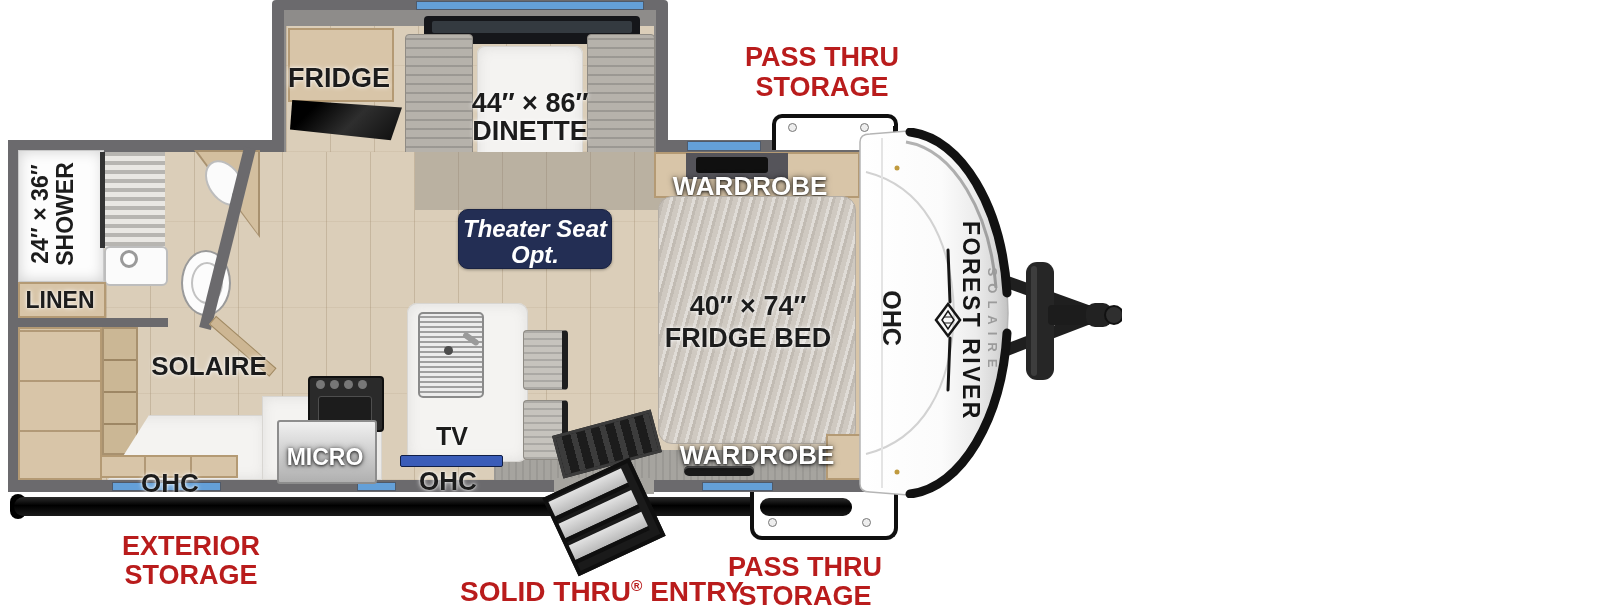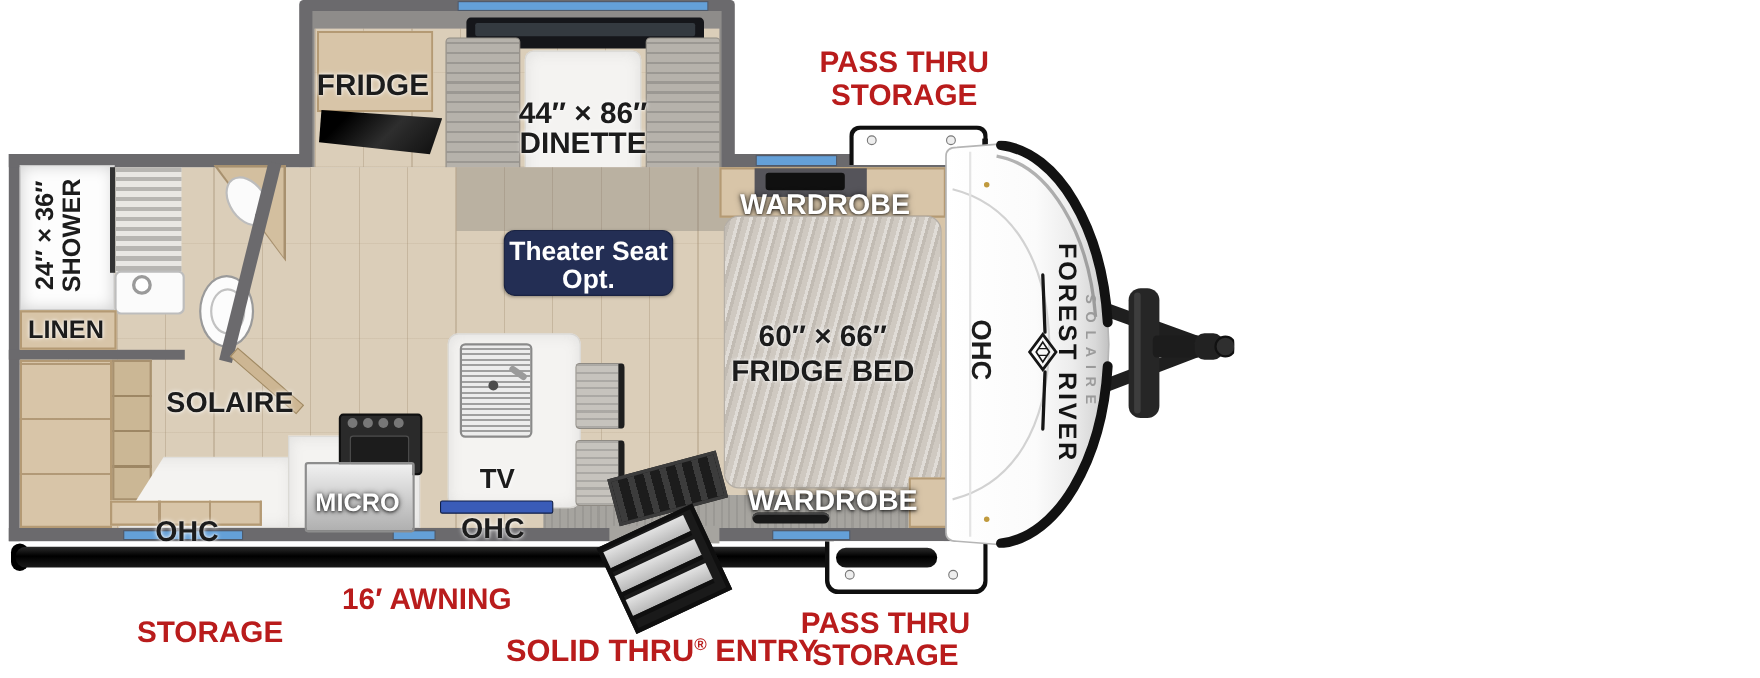--- a/index.html
+++ b/index.html
@@ -20,21 +20,21 @@
   .blue-strip{background:#64a0d8;box-shadow:0 0 0 1px rgba(30,60,100,.35);}
   
   .c{position:absolute;transform:translate(-50%,-50%);white-space:nowrap;font-weight:bold;
      color:#1c1c1c;text-shadow:0 0 5px rgba(255,255,255,.85),0 0 2px rgba(255,255,255,.9);}
   .ext{text-shadow:none;color:#b91c1c;}
   .wlab{color:#fff;text-shadow:0 1px 3px rgba(0,0,0,.8),0 0 6px rgba(0,0,0,.55);}
   .rot90{transform:translate(-50%,-50%) rotate(90deg);}
   .rotn90{transform:translate(-50%,-50%) rotate(-90deg);}
   .badge{background:#232e54;border-radius:10px;border:1px solid #1a2342;
          box-shadow:0 1px 3px rgba(0,0,0,.35);}
-  .badge .c{color:#fff;text-shadow:none;}
+  .badge .c{color:#fff;font-style:italic;text-shadow:none;}
   sup.reg{font-size:55%;vertical-align:super;}
 </style>
 </head>
 <body>
 
 <div id="stage">
 
   <div class="abs wall" style="left:272px;top:0;width:396px;height:152px;border-radius:4px 4px 0 0;"></div>
   <div class="abs slide-int" style="left:284px;top:10px;width:372px;height:142px;"></div>
   <div class="abs floor" style="left:286px;top:26px;width:368px;height:126px;"></div>
@@ -132,21 +132,21 @@
     <div class="c" style="left:76px;top:45px;font-size:24px;">Opt.</div>
   </div>
 
   <div class="abs tan-plain" style="left:842px;top:165px;width:26px;height:310px;"></div>
   <div class="abs tan" style="left:654px;top:152px;width:206px;height:46px;"></div>
   <div class="abs" style="left:686px;top:153px;width:102px;height:26px;background:#55545a;"></div>
   <div class="abs" style="left:696px;top:157px;width:72px;height:16px;background:#101010;border-radius:3px;"></div>
   <div class="c wlab" style="left:750px;top:186px;font-size:26px;">WARDROBE</div>
 
   <div class="abs" style="left:658px;top:196px;width:196px;height:246px;border-radius:14px;border:1px solid #b3ada5;background:#cfc9c1;background-image:repeating-linear-gradient(105deg,rgba(255,255,255,.35) 0 3px,rgba(140,133,124,.20) 3px 6px,transparent 6px 11px);"></div>
-  <div class="c" style="left:748px;top:306px;font-size:27px;">60″ × 66″</div>
+  <div class="c" style="left:748px;top:306px;font-size:27px;">40″ × 74″</div>
   <div class="c" style="left:748px;top:338px;font-size:27px;">FRIDGE BED</div>
 
   <div class="abs tan" style="left:826px;top:434px;width:44px;height:46px;"></div>
   <div class="abs" style="left:684px;top:466px;width:70px;height:10px;background:#191919;border-radius:5px;box-shadow:inset 0 2px 0 #4a4a4a;"></div>
   <div class="c wlab" style="left:757px;top:455px;font-size:26px;">WARDROBE</div>
 
   <div class="abs" style="left:554px;top:478px;width:100px;height:16px;background:#a6a49f;"></div>
   <div class="abs" style="left:556px;top:422px;width:96px;height:38px;background:#1c1c1c;border:3px solid #3c3c3c;transform:rotate(-15deg);background-image:repeating-linear-gradient(90deg,#3c3c3c 0 6px,transparent 6px 15px);"></div>
 
   <div class="abs" style="left:10px;top:494px;width:16px;height:25px;background:#000;border-radius:12px;"></div>
@@ -209,21 +209,21 @@
   <div class="c rot90" style="left:891px;top:318px;font-size:25px;z-index:3;text-shadow:none;">OHC</div>
   <div class="c rot90" style="left:970px;top:321px;font-size:23px;letter-spacing:2.5px;color:#141414;text-shadow:none;z-index:3;">FOREST RIVER</div>
   <div class="c rot90" style="left:992px;top:321px;font-size:13px;letter-spacing:7px;color:#9b9b9b;text-shadow:none;z-index:3;">SOLAIRE</div>
 
   <div class="c ext" style="left:822px;top:57px;font-size:27px;">PASS THRU</div>
   <div class="c ext" style="left:822px;top:87px;font-size:27px;">STORAGE</div>
 
   <div class="c ext" style="left:805px;top:567px;font-size:27px;">PASS THRU</div>
   <div class="c ext" style="left:805px;top:596px;font-size:27px;">STORAGE</div>
 
+  <div class="c ext" style="left:191px;top:546px;font-size:27px;">EXTERIOR</div>
   <div class="c ext" style="left:191px;top:575px;font-size:27px;">STORAGE</div>
 
-  <div class="c ext" style="left:388px;top:545px;font-size:27px;">16′ AWNING</div>
 
   <div class="c ext" style="left:602px;top:592px;font-size:28px;">
     <span>SOLID THRU</span><sup class="reg">®</sup><span> ENTRY</span>
   </div>
 
 </div>
 
 </body></html>

